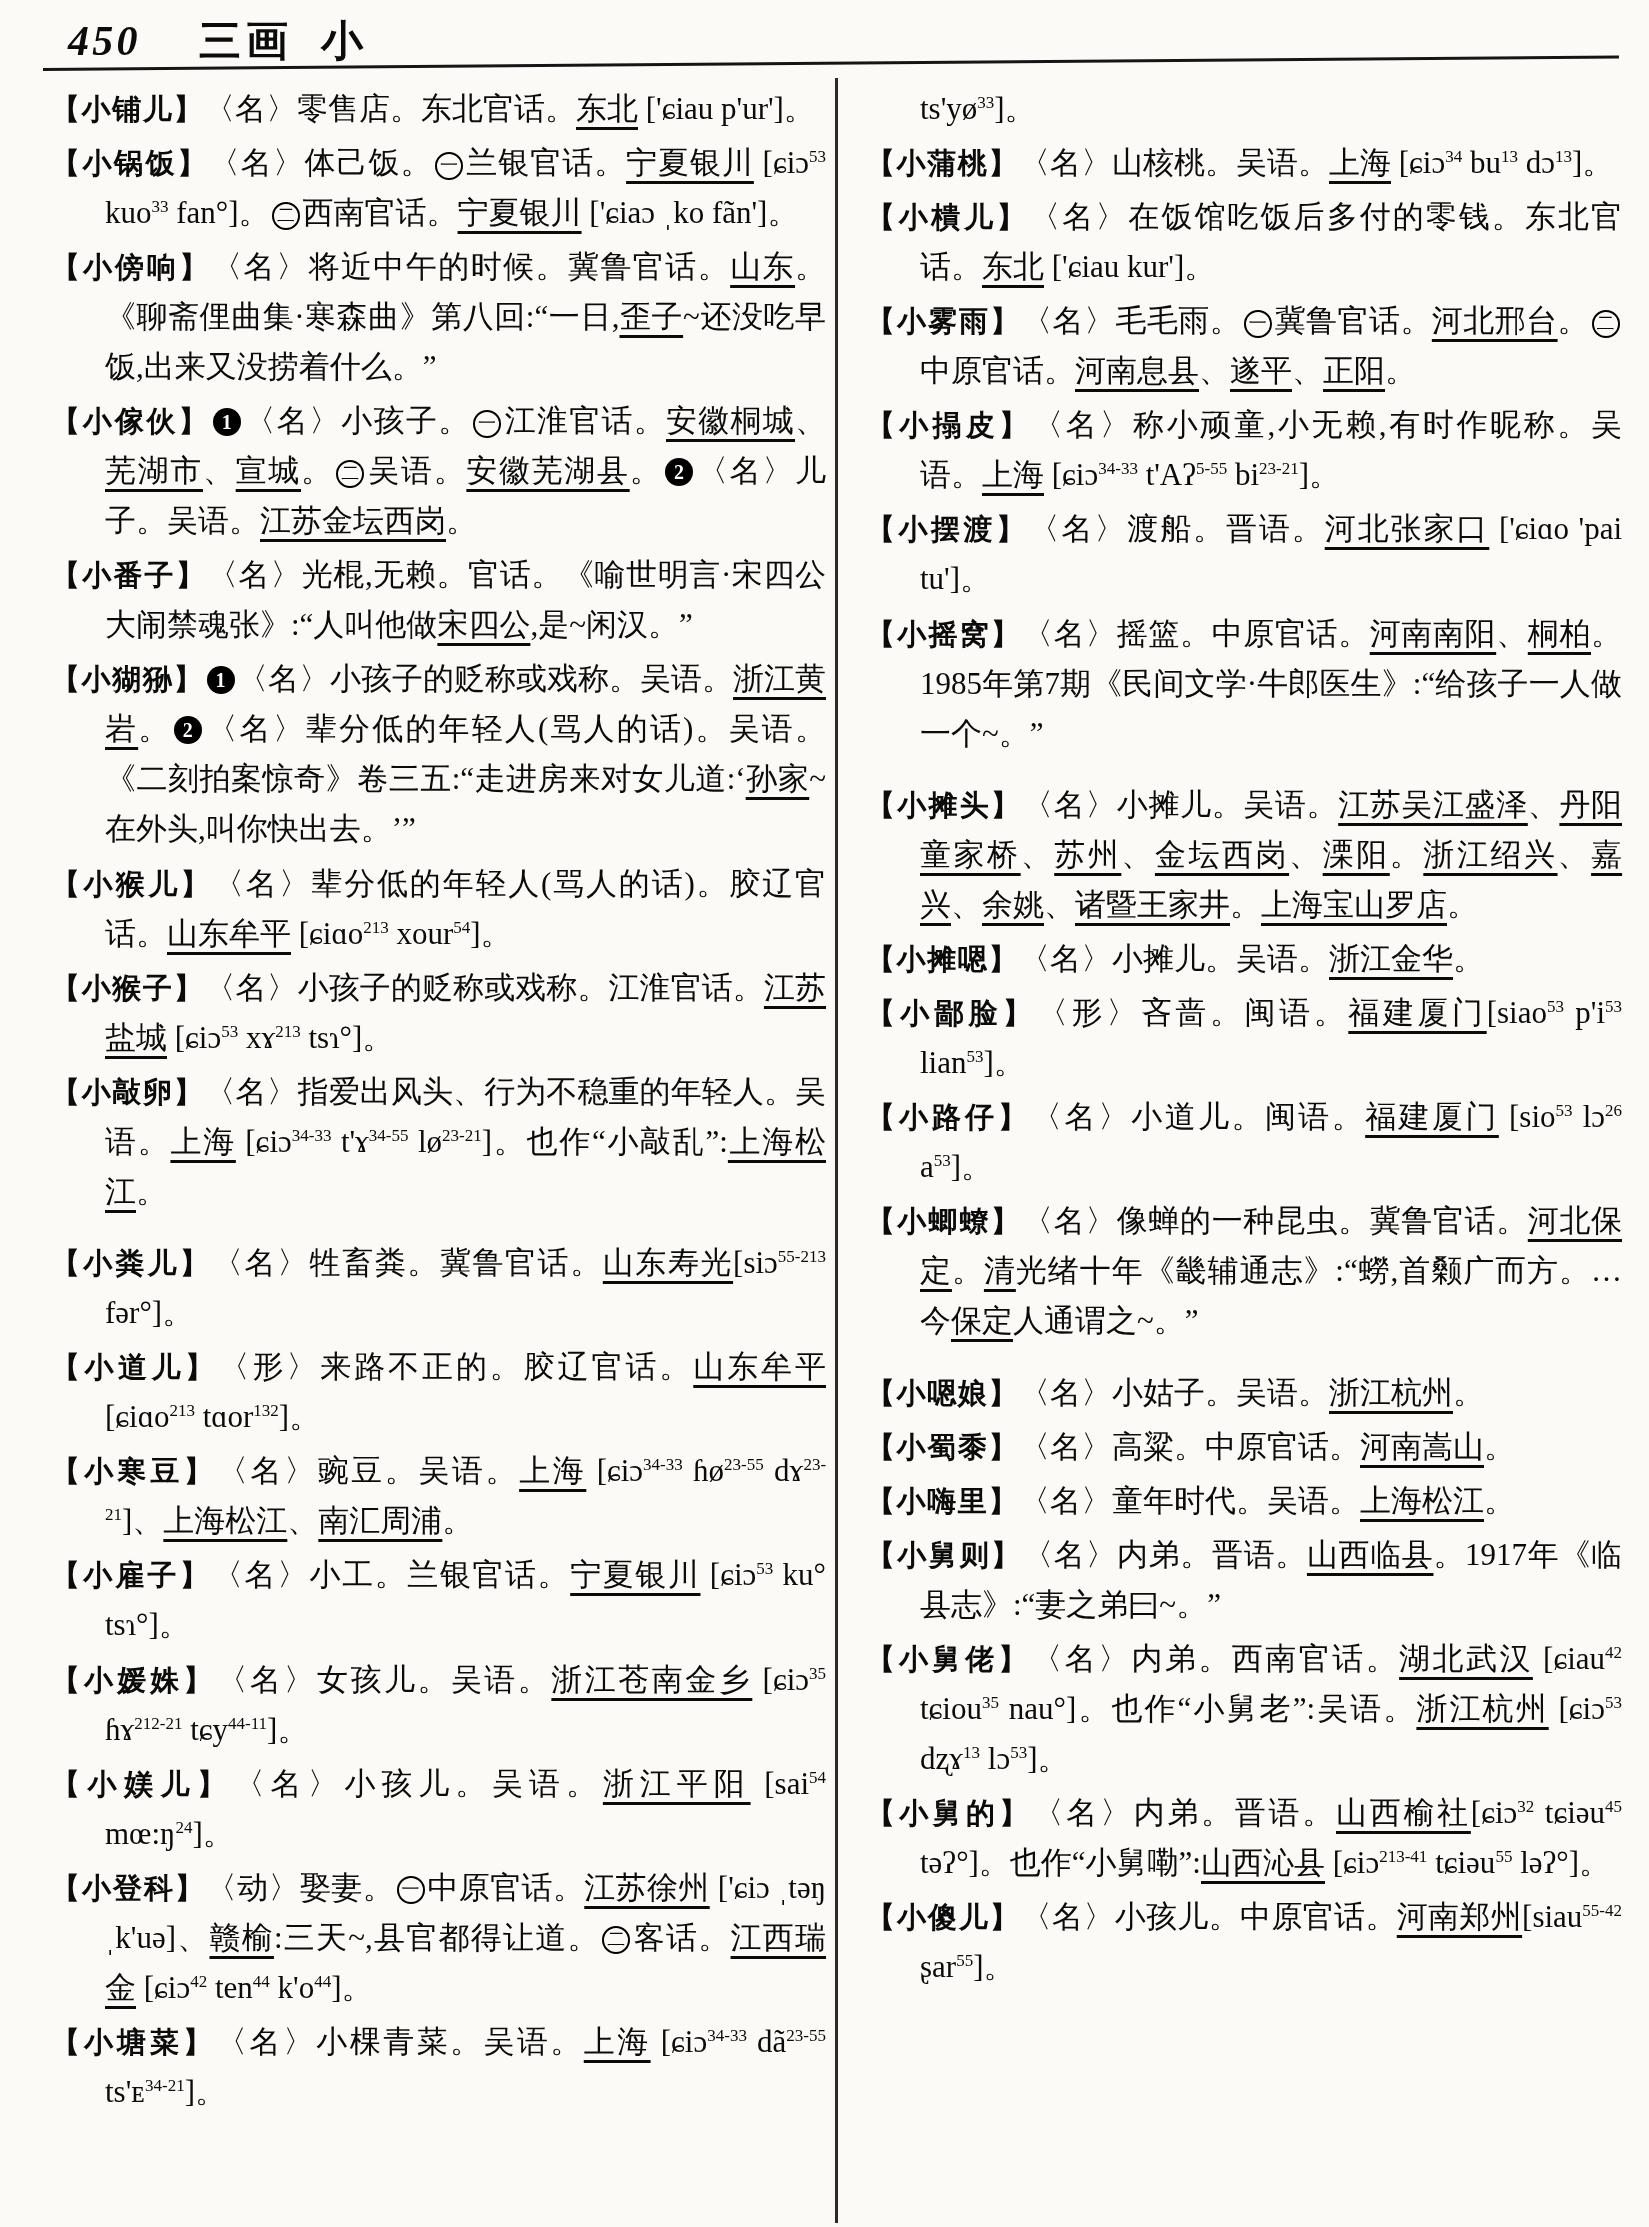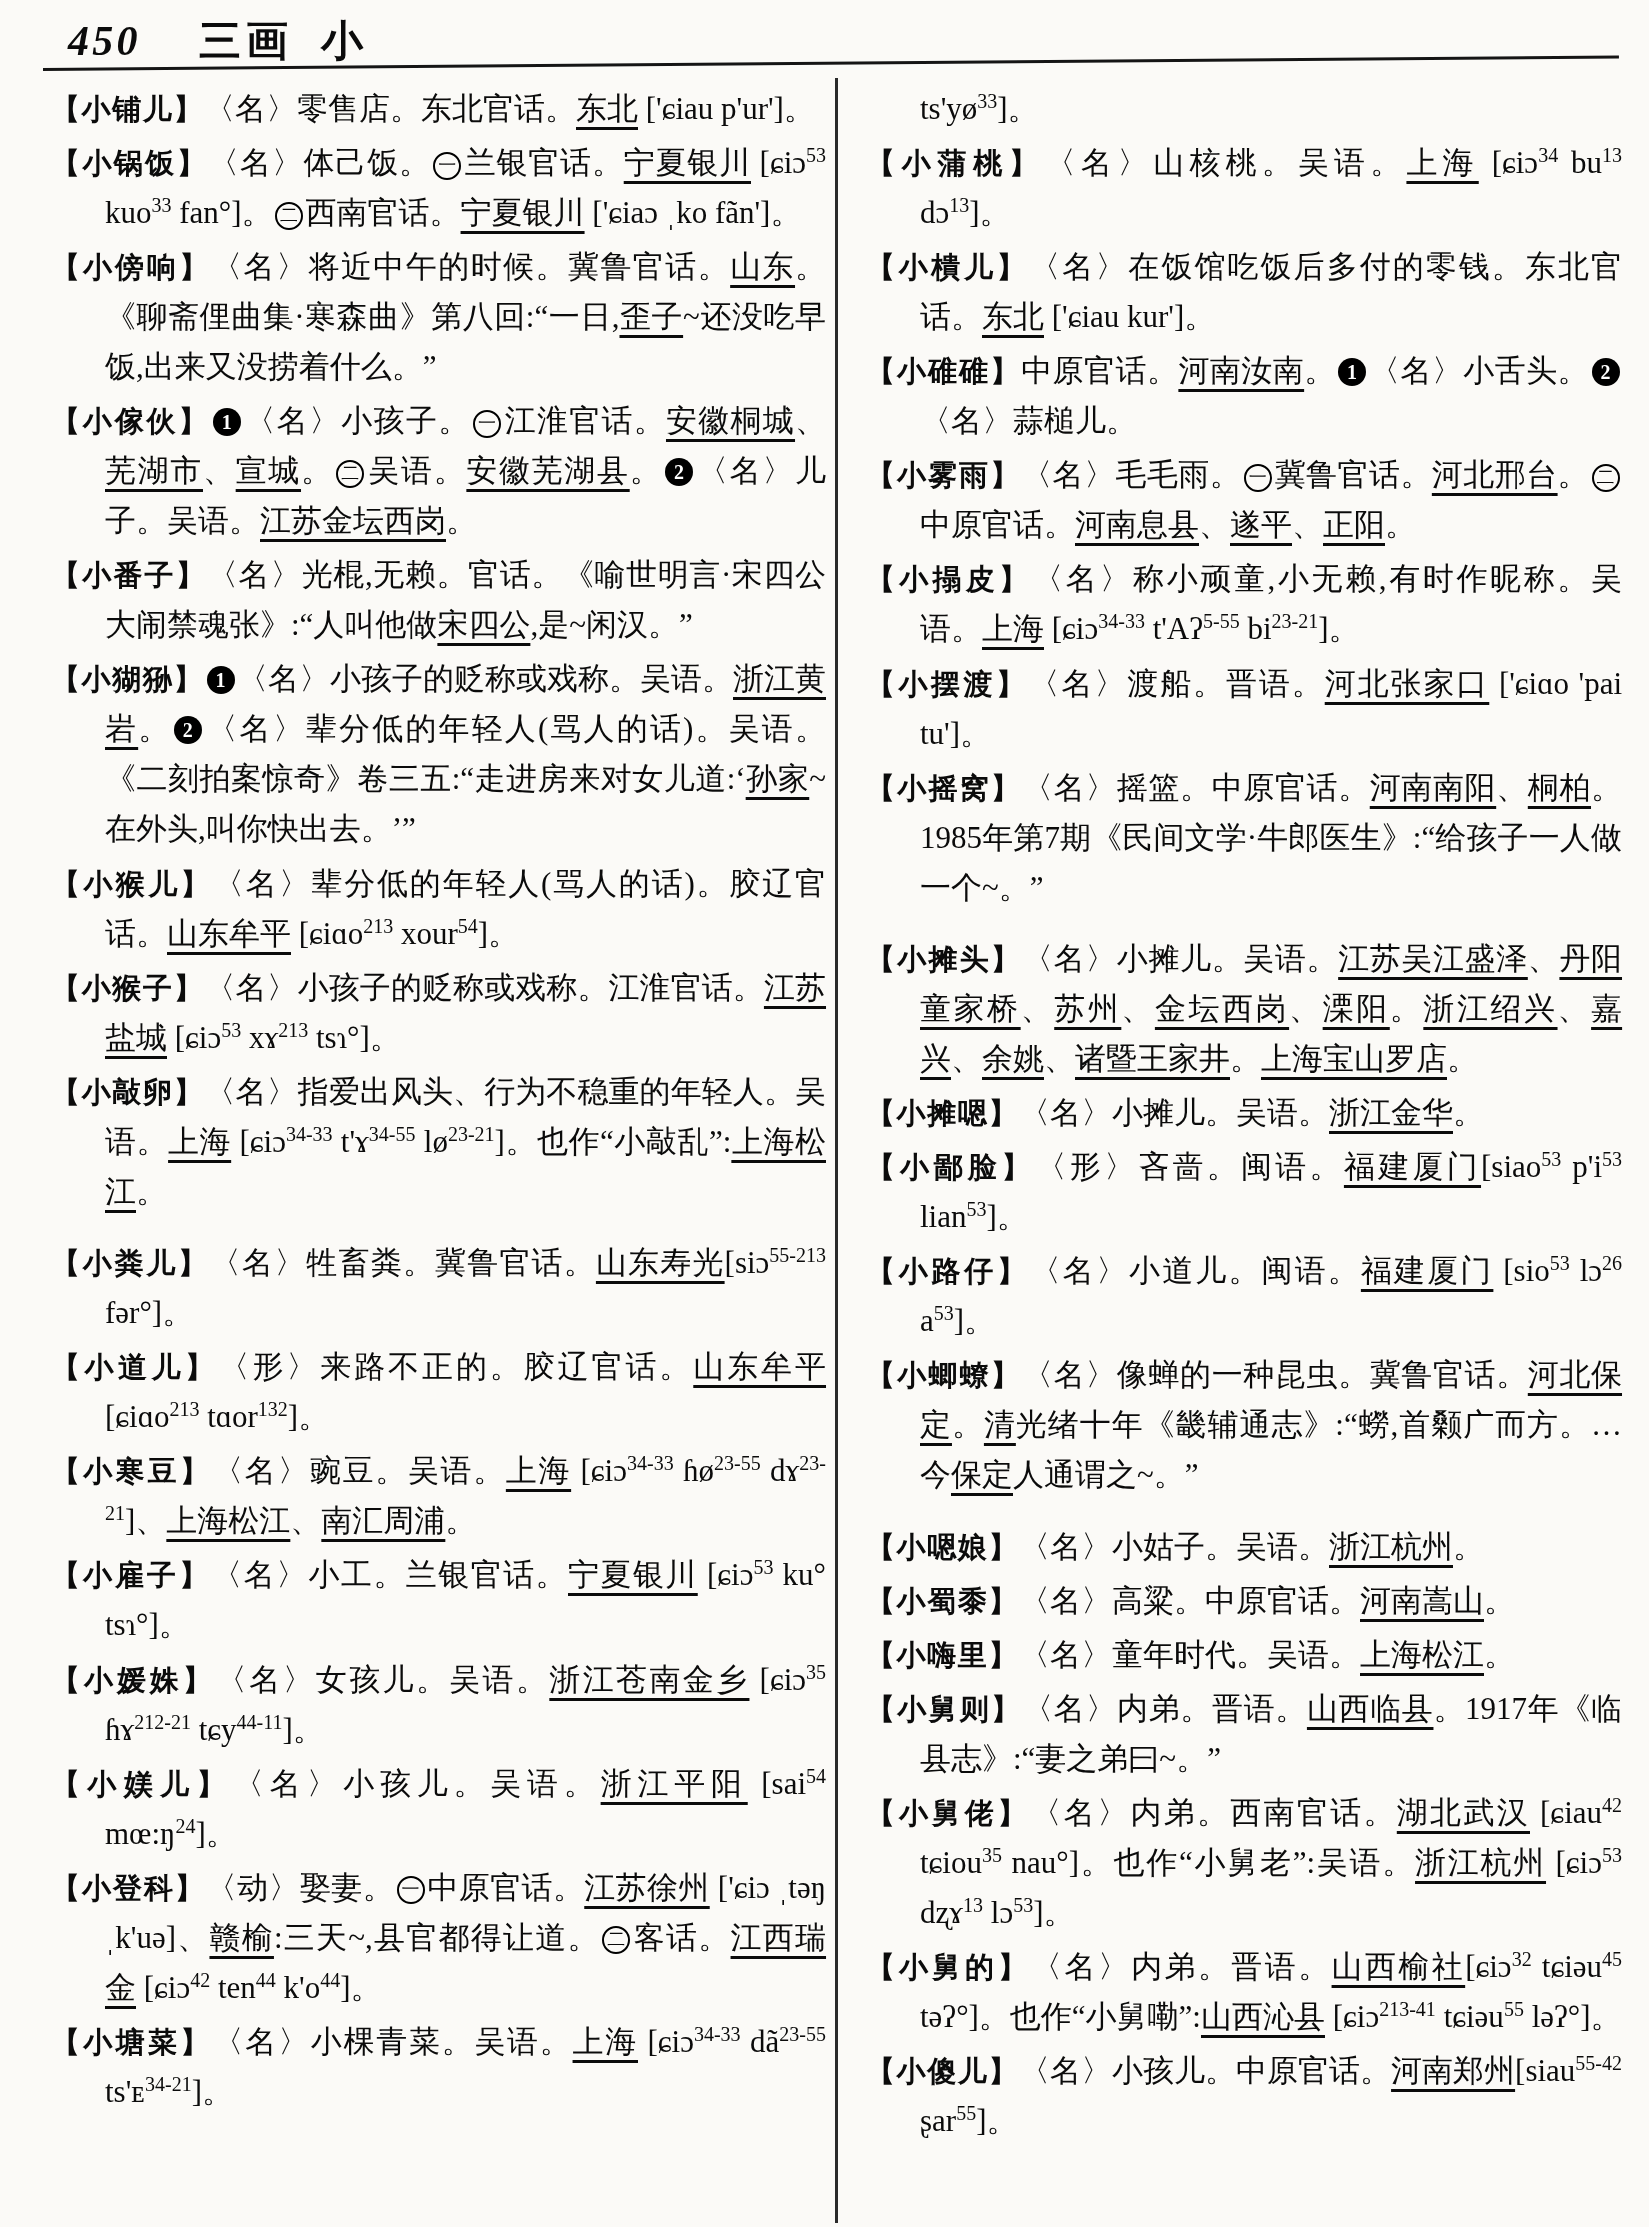--- a/index.html
+++ b/index.html
@@ -37,21 +37,21 @@
   }
   .entry.cont{text-indent:0;}
   .entry.gap{margin-top:21.4px;}
   .hw{font-weight:bold;font-size:29px;letter-spacing:1.6px;}
   .place{
     text-decoration:underline;
     text-decoration-thickness:2.5px;
     text-underline-offset:8.2px;
   }
   sup{
-    font-size:20px;line-height:0;vertical-align:super;
+    font-size:17px;line-height:0;vertical-align:super;
     font-family:"Liberation Serif","DejaVu Serif",serif;
   }
   .cb{
     display:inline-block;width:28px;height:28px;margin:0 2.5px;
     background:#000;color:#fff;border-radius:50%;
     font-size:20px;line-height:28px;text-align:center;
     text-indent:0;font-weight:bold;vertical-align:2.5px;
   }
   .cw{
     display:inline-block;width:28px;height:28px;margin:0 2.5px;
@@ -90,21 +90,20 @@
       <p class="entry"><span class="hw">【小雇子】</span>〈名〉小工。兰银官话。<span class="place">宁夏银川</span> [ɕiɔ<sup>53</sup> ku° tsɿ°]。</p>
       <p class="entry"><span class="hw">【小媛姝】</span>〈名〉女孩儿。吴语。<span class="place">浙江苍南金乡</span> [ɕiɔ<sup>35</sup> ɦɤ<sup>212-21</sup> tɕy<sup>44-11</sup>]。</p>
       <p class="entry"><span class="hw">【小媄儿】</span>〈名〉小孩儿。吴语。<span class="place">浙江平阳</span> [sai<sup>54</sup> mœ:ŋ<sup>24</sup>]。</p>
       <p class="entry"><span class="hw">【小登科】</span>〈动〉娶妻。<span class="cw">一</span>中原官话。<span class="place">江苏徐州</span> ['ɕiɔ ˌtəŋ ˌk'uə]、<span class="place">赣榆</span>:三天~,县官都得让道。<span class="cw">二</span>客话。<span class="place">江西瑞金</span> [ɕiɔ<sup>42</sup> ten<sup>44</sup> k'o<sup>44</sup>]。</p>
       <p class="entry"><span class="hw">【小塘菜】</span>〈名〉小棵青菜。吴语。<span class="place">上海</span> [ɕiɔ<sup>34-33</sup> dã<sup>23-55</sup> ts'ᴇ<sup>34-21</sup>]。</p>
     </div>
   <div class="col col-right" id="col-right">
       <p class="entry cont">ts'yø<sup>33</sup>]。</p>
       <p class="entry"><span class="hw">【小蒲桃】</span>〈名〉山核桃。吴语。<span class="place">上海</span> [ɕiɔ<sup>34</sup> bu<sup>13</sup> dɔ<sup>13</sup>]。</p>
       <p class="entry"><span class="hw">【小樻儿】</span>〈名〉在饭馆吃饭后多付的零钱。东北官话。<span class="place">东北</span> ['ɕiau kur']。</p>
-      <p class="entry"><span class="hw">【小碓碓】</span>中原官话。<span class="place">河南汝南</span>。<span class="cb">1</span>〈名〉小舌头。<span class="cb">2</span>〈名〉蒜槌儿。</p>
       <p class="entry"><span class="hw">【小雾雨】</span>〈名〉毛毛雨。<span class="cw">一</span>冀鲁官话。<span class="place">河北邢台</span>。<span class="cw">二</span>中原官话。<span class="place">河南息县</span>、<span class="place">遂平</span>、<span class="place">正阳</span>。</p>
       <p class="entry"><span class="hw">【小搨皮】</span>〈名〉称小顽童,小无赖,有时作昵称。吴语。<span class="place">上海</span> [ɕiɔ<sup>34-33</sup> t'Aʔ<sup>5-55</sup> bi<sup>23-21</sup>]。</p>
       <p class="entry"><span class="hw">【小摆渡】</span>〈名〉渡船。晋语。<span class="place">河北张家口</span> ['ɕiɑo 'pai tu']。</p>
       <p class="entry"><span class="hw">【小摇窝】</span>〈名〉摇篮。中原官话。<span class="place">河南南阳</span>、<span class="place">桐柏</span>。1985年第7期《民间文学·牛郎医生》:“给孩子一人做一个~。”</p>
       <p class="entry gap"><span class="hw">【小摊头】</span>〈名〉小摊儿。吴语。<span class="place">江苏吴江盛泽</span>、<span class="place">丹阳童家桥</span>、<span class="place">苏州</span>、<span class="place">金坛西岗</span>、<span class="place">溧阳</span>。<span class="place">浙江绍兴</span>、<span class="place">嘉兴</span>、<span class="place">余姚</span>、<span class="place">诸暨王家井</span>。<span class="place">上海宝山罗店</span>。</p>
       <p class="entry"><span class="hw">【小摊嗯】</span>〈名〉小摊儿。吴语。<span class="place">浙江金华</span>。</p>
       <p class="entry"><span class="hw">【小鄙脸】</span>〈形〉吝啬。闽语。<span class="place">福建厦门</span>[siao<sup>53</sup> p'i<sup>53</sup> lian<sup>53</sup>]。</p>
       <p class="entry"><span class="hw">【小路仔】</span>〈名〉小道儿。闽语。<span class="place">福建厦门</span> [sio<sup>53</sup> lɔ<sup>26</sup> a<sup>53</sup>]。</p>
       <p class="entry"><span class="hw">【小蝍蟟】</span>〈名〉像蝉的一种昆虫。冀鲁官话。<span class="place">河北保定</span>。<span class="place">清</span>光绪十年《畿辅通志》:“蟧,首颡广而方。…今<span class="place">保定</span>人通谓之~。”</p>
       <p class="entry gap"><span class="hw">【小嗯娘】</span>〈名〉小姑子。吴语。<span class="place">浙江杭州</span>。</p>

